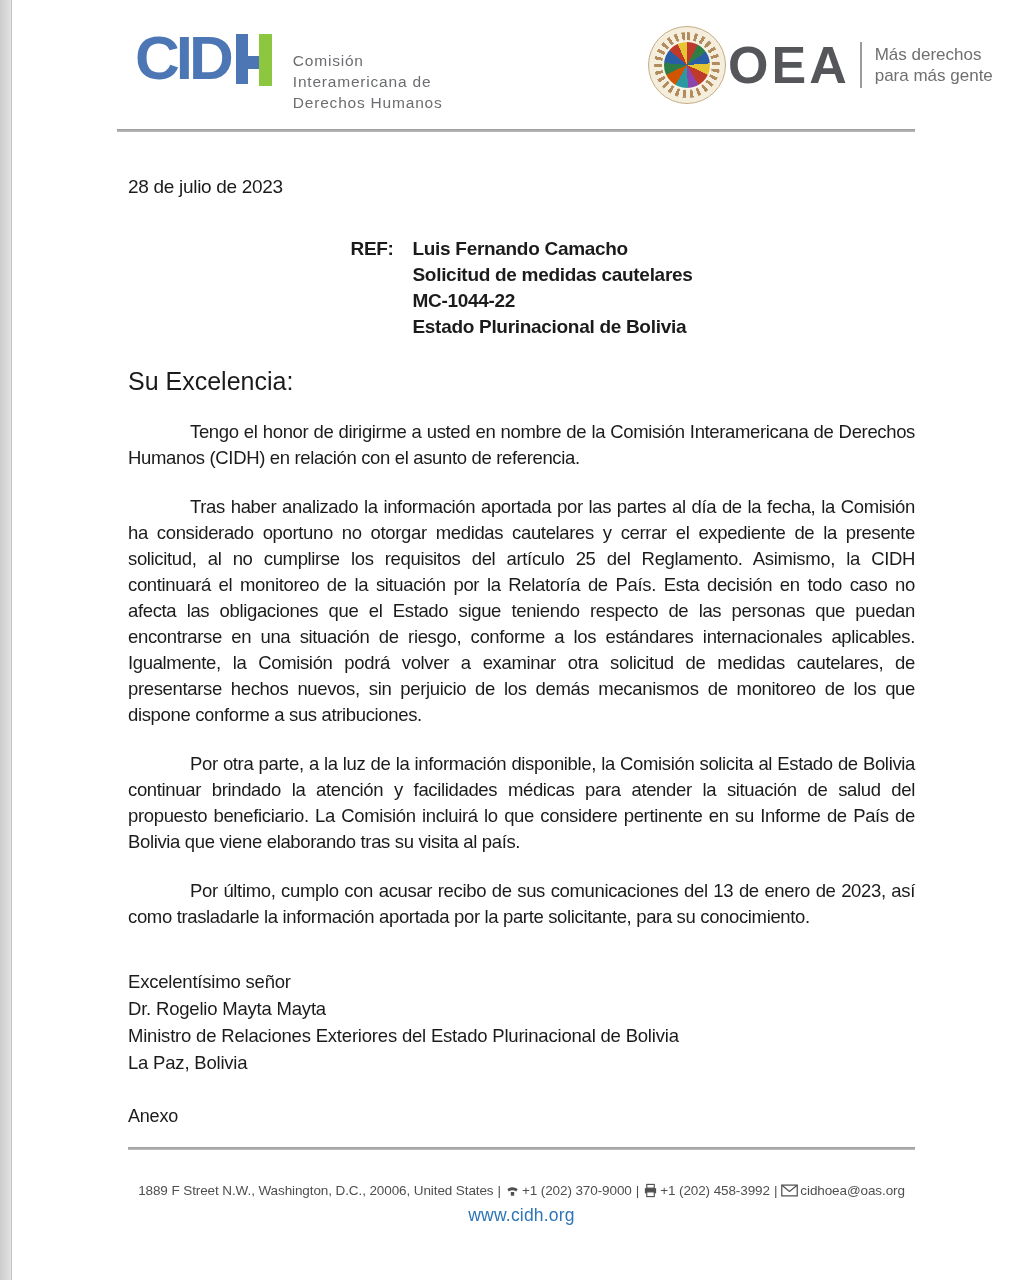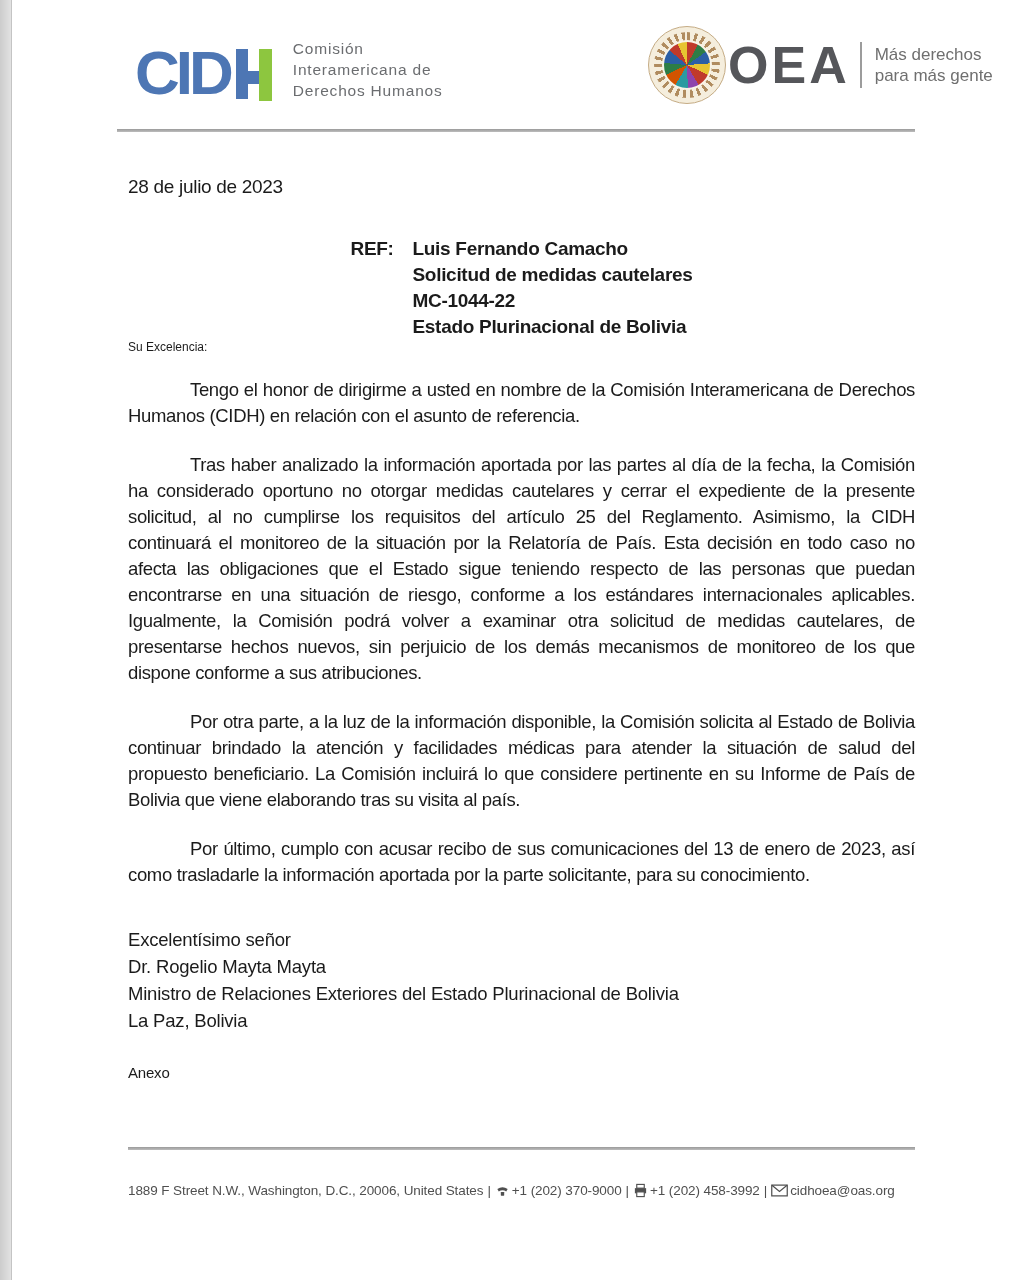--- a/index.html
+++ b/index.html
@@ -10,32 +10,32 @@
     overflow:hidden; margin:0 auto;
   }
   .edge-strip {
     position:absolute; left:0; top:0; width:12px; height:100%;
     background:linear-gradient(to right,#cccccc,#e2e2e2);
     border-right:1px solid #c4c4c4;
   }
 
   
   .header { position:absolute; left:0; top:0; width:100%; }
-  .cidh-logo { position:absolute; left:135px; top:30px; display:flex; align-items:flex-end; }
+  .cidh-logo { position:absolute; left:135px; top:30px; display:flex; align-items:flex-start; }
   .cidh-acronym { display:flex; align-items:flex-start; }
   .cidh-cid {
     font-size:62px; font-weight:700; letter-spacing:-4px; line-height:56px;
     color:#4d76b4; font-family:"Liberation Sans", sans-serif;
   }
   .cidh-h { position:relative; width:37px; height:56px; margin-left:6px; display:inline-block; }
   .cidh-h .stem-l { position:absolute; left:0; top:4px; width:12px; height:50px; background:#4d76b4; }
   .cidh-h .bar    { position:absolute; left:12px; top:26px; width:11px; height:13px; background:#4d76b4; }
   .cidh-h .stem-r { position:absolute; left:23px; top:4px; width:13px; height:52px; background:#8dc63f; }
   .cidh-tagline {
-    margin-left:20px; margin-top:8px; font-size:15.5px; line-height:21px;
+    margin-left:20px; margin-top:20px; font-size:15.5px; line-height:21px;
     color:#6b6d70; letter-spacing:0.8px;
   }
   .oea-logo { position:absolute; left:648px; top:26px; display:flex; align-items:center; }
   .oea-seal {
     width:78px; height:78px; border-radius:50%;
     background:#f5eedd; border:1px solid #c5ac85; position:relative; flex:0 0 auto;
   }
   .oea-seal::before {
     content:""; position:absolute; inset:5px; border-radius:50%;
     background:
@@ -60,36 +60,36 @@
     position:absolute; left:117px; top:129px; width:798px; height:3px;
     background:linear-gradient(to bottom,#9a9a9a,#bdbdbd);
   }
 
   
   .letter { position:absolute; left:128px; top:176px; width:787px; }
   .date-line { font-size:19px; letter-spacing:-0.3px; }
   .ref-block { display:flex; margin-top:38px; font-weight:700; font-size:19px;
     line-height:26px; letter-spacing:-0.3px;justify-content:center; }
   .ref-label { width:62px; flex:0 0 auto; }
-  .salutation { font-size:12px; }
+  .salutation { margin-top:27px; font-size:25px; }
   .para {
     margin-top:23px; font-size:18.5px; line-height:26px; text-align:justify;
     text-indent:62px; letter-spacing:-0.35px;
   }
   .closing { margin-top:38px; font-size:18.5px; line-height:27px; letter-spacing:-0.2px; }
-  .annex { margin-top:30px; font-size:15px; letter-spacing:-0.2px; }
+  .annex { margin-top:30px; font-size:18px; letter-spacing:-0.2px; }
 
   
   .footer-rule {
     position:absolute; left:128px; top:1147px; width:787px; height:3px;
     background:linear-gradient(to bottom,#9a9a9a,#bdbdbd);
   }
   .footer-address {
     position:absolute; left:128px; top:1183px; width:787px;
-    display:flex; justify-content:flex-start; align-items:center; gap:2px;
+    display:flex; justify-content:center; align-items:center; gap:2px;
     font-size:13.5px; color:#4f4f4f; letter-spacing:-0.1px; white-space:nowrap;
   }
   .footer-address .sep { color:#4f4f4f; padding:0 2px; }
   .f-icon { display:inline-flex; align-items:center; }
   .f-icon svg { display:block; }
   .footer-site {
     position:absolute; left:128px; top:1205px; width:787px; text-align:center;
     font-size:17.5px; color:#2e75b6; letter-spacing:0.2px;
   }
 </style>
@@ -183,13 +183,14 @@
     <span class="sep">|</span>
     <span class="f-icon">
       <svg width="17" height="13" viewBox="0 0 18 13">
         <rect x="0.8" y="0.8" width="16.4" height="11.4" fill="none" stroke="#4f4f4f" stroke-width="1.3"></rect>
         <path d="M1 1 L9 7.5 L17 1" fill="none" stroke="#4f4f4f" stroke-width="1.3"></path>
       </svg>
     </span>
     <span>cidhoea@oas.org</span>
   </div>
 
+  <div class="footer-site">www.cidh.org</div>
 </div>
 
 </body></html>

